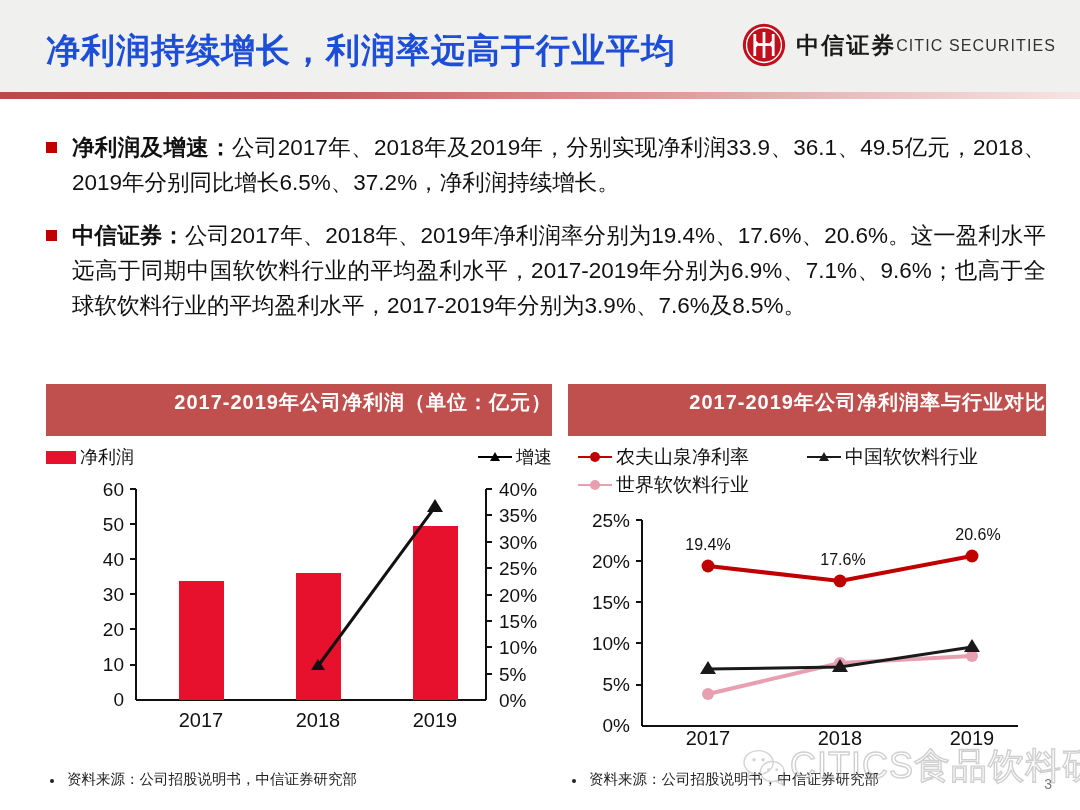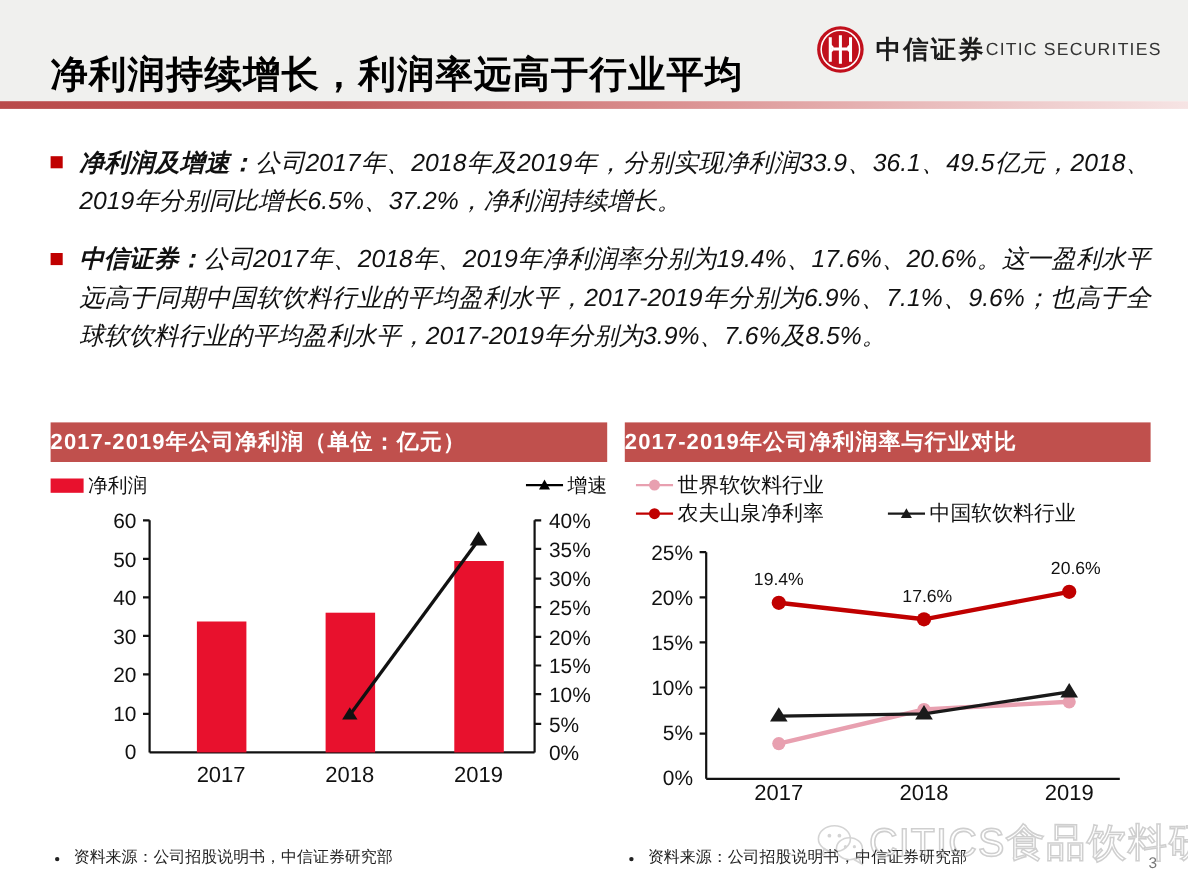--- a/index.html
+++ b/index.html
@@ -14,55 +14,55 @@
   
   .header{
     position:absolute;left:0;top:0;width:1080px;height:92px;
     background:#f0f0ee;
   }
   .header-rule{
     position:absolute;left:0;top:92px;width:1080px;height:7px;
     background:linear-gradient(90deg,#b94a4a 0%,#c05c5c 28%,#d98d8d 55%,#e9bcbc 78%,#f6e4e4 100%);
   }
   .slide-title{
-    position:absolute;left:46px;top:45px;
-    font-size:34px;font-weight:bold;color:#000000;letter-spacing:1px;
+    position:absolute;left:46px;top:28px;
+    font-size:34px;font-weight:bold;color:#1d4ed8;letter-spacing:1px;
     white-space:nowrap;
   }
   .logo{
     position:absolute;right:24px;top:22px;
     display:flex;align-items:center;gap:9px;
   }
   .logo-mark{width:46px;height:46px;flex:0 0 auto;}
   .logo-text{display:flex;flex-direction:row;line-height:1;}
   .logo-cn{font-size:23px;font-weight:bold;color:#1a1a1a;letter-spacing:2px;}
   .logo-en{font-size:16px;color:#333;letter-spacing:1.1px;margin-top:4px;}
 
   
-  .bullets{position:absolute;left:46px;top:130px;width:1000px;font-style:italic;}
+  .bullets{position:absolute;left:46px;top:130px;width:1000px;}
   .bullet{display:flex;align-items:flex-start;margin-bottom:18px;}
   .bullet-mark{
     width:11px;height:11px;background:#c00000;flex:0 0 auto;
     margin-top:12px;margin-right:15px;
   }
   .bullet-text{
     font-size:22.5px;line-height:35px;color:#111;
     text-align:justify;
   }
   .bullet-text b{font-weight:bold;}
 
   
   .panel{position:absolute;top:384px;}
   .panel-left{left:46px;width:506px;}
   .panel-right{left:568px;width:478px;}
   .panel-title{
-    height:36px;line-height:36px;
+    height:52px;line-height:36px;
     background:#c0504d;color:#fff;
     font-size:20px;font-weight:bold;letter-spacing:1px;
-    text-align:left;white-space:nowrap;
+    text-align:right;white-space:nowrap;
   }
   .legend{
     display:flex;justify-content:space-between;align-items:center;
     margin-top:9px;
   }
   .legend-item{display:flex;align-items:center;font-size:18px;color:#111;}
   .legend-l-gap{width:96px;}
   .swatch-bar{width:30px;height:13px;background:#e8112d;margin-right:4px;}
   .swatch-line{width:34px;height:14px;margin-right:4px;}
 
@@ -221,46 +221,46 @@
         <text class="xlab" x="272" y="258" text-anchor="middle">2018</text>
         <text class="xlab" x="389" y="258" text-anchor="middle">2019</text>
       </svg>
     </div>
   </div>
 
   <div class="panel panel-right">
     <div class="panel-title">2017-2019年公司净利润率与行业对比</div>
 
     <div class="legend-right">
-      <div class="legend-right-row" style="margin-top:2px;">
-        <div class="legend-item">
-          <svg class="swatch-line" viewBox="0 0 34 14">
-            <line x1="0" y1="7" x2="34" y2="7" stroke="#e8a0b0" stroke-width="2"></line>
-            <circle cx="17" cy="7" r="5" fill="#e8a0b0"></circle>
-          </svg>
-          <span>世界软饮料行业</span>
-        </div>
-      </div>
       <div class="legend-right-row">
         <div class="legend-item">
           <svg class="swatch-line" viewBox="0 0 34 14">
             <line x1="0" y1="7" x2="34" y2="7" stroke="#c00000" stroke-width="2"></line>
             <circle cx="17" cy="7" r="5" fill="#c00000"></circle>
           </svg>
           <span>农夫山泉净利率</span>
         </div>
         <div class="lr-gap"></div>
         <div class="legend-item">
           <svg class="swatch-line" viewBox="0 0 34 14">
             <line x1="0" y1="7" x2="34" y2="7" stroke="#1a1a1a" stroke-width="2"></line>
             <polygon points="17,2 22,11 12,11" fill="#1a1a1a"></polygon>
           </svg>
           <span>中国软饮料行业</span>
         </div>
       </div>
+      <div class="legend-right-row" style="margin-top:2px;">
+        <div class="legend-item">
+          <svg class="swatch-line" viewBox="0 0 34 14">
+            <line x1="0" y1="7" x2="34" y2="7" stroke="#e8a0b0" stroke-width="2"></line>
+            <circle cx="17" cy="7" r="5" fill="#e8a0b0"></circle>
+          </svg>
+          <span>世界软饮料行业</span>
+        </div>
+      </div>
     </div>
 
     <div class="chart-box">
       <svg width="478" height="250" viewBox="0 0 478 250">
 
         <text class="tick" x="62" y="29" text-anchor="end">25%</text>
         <text class="tick" x="62" y="70" text-anchor="end">20%</text>
         <text class="tick" x="62" y="111" text-anchor="end">15%</text>
         <text class="tick" x="62" y="152" text-anchor="end">10%</text>
         <text class="tick" x="62" y="193" text-anchor="end">5%</text>

